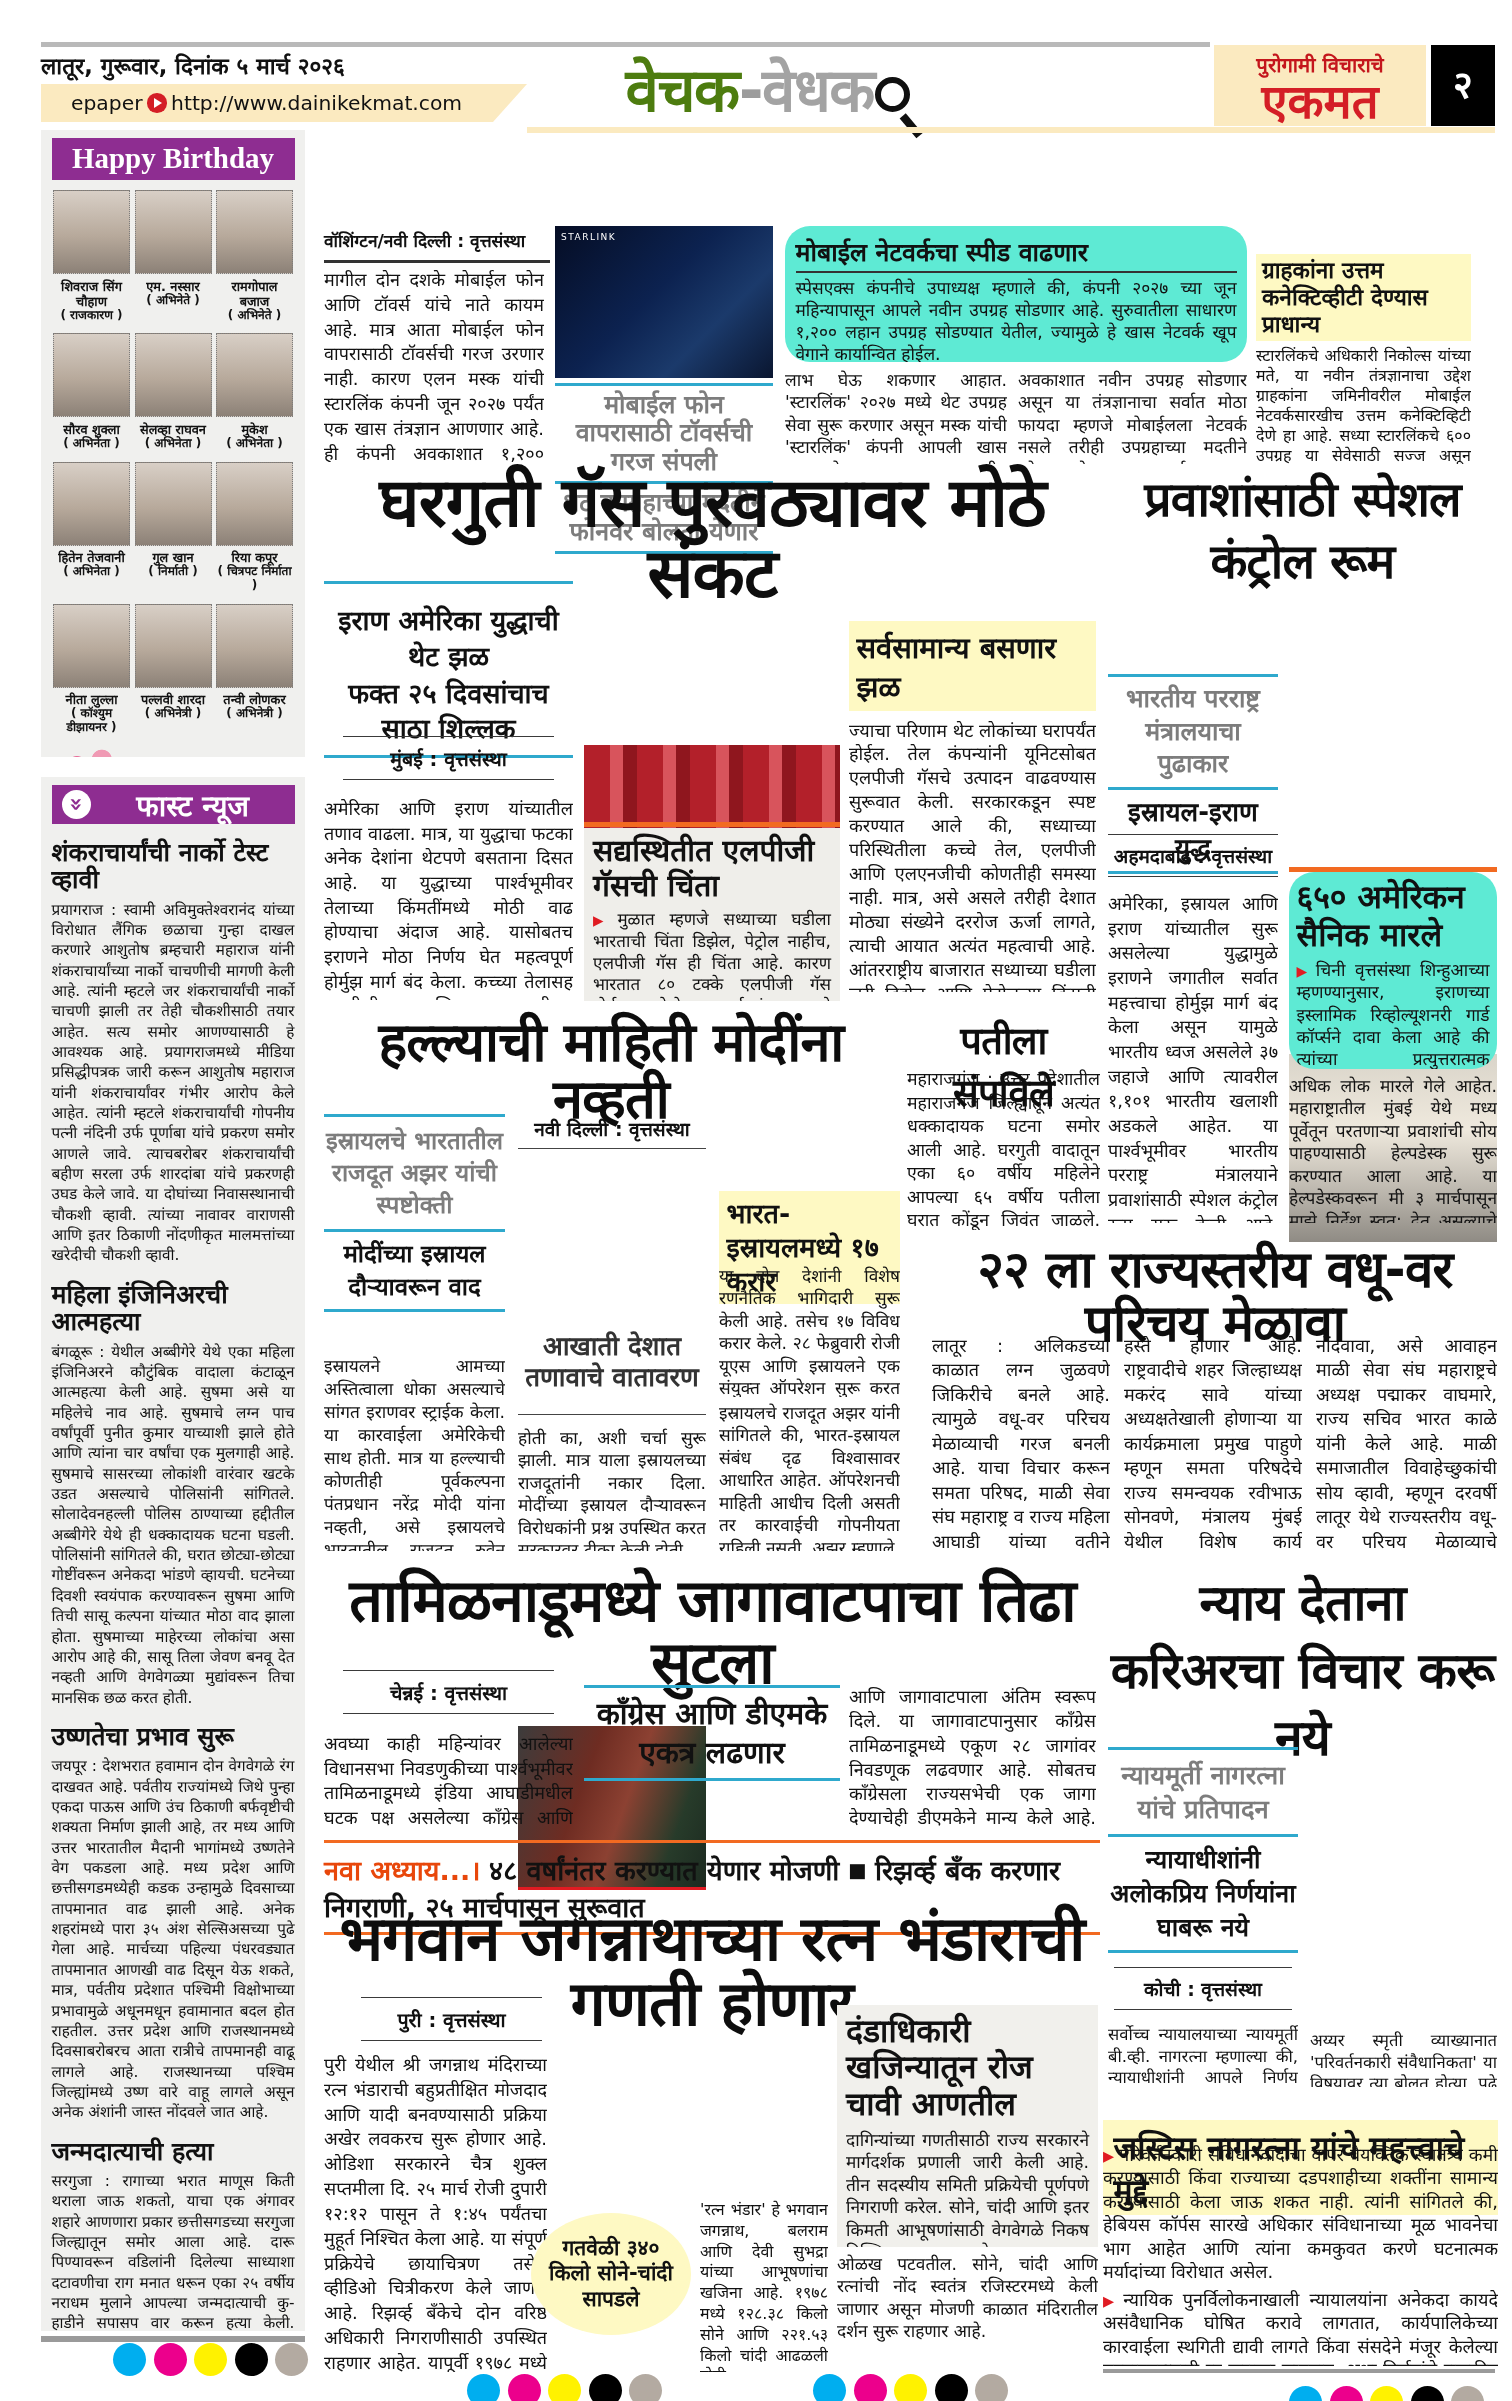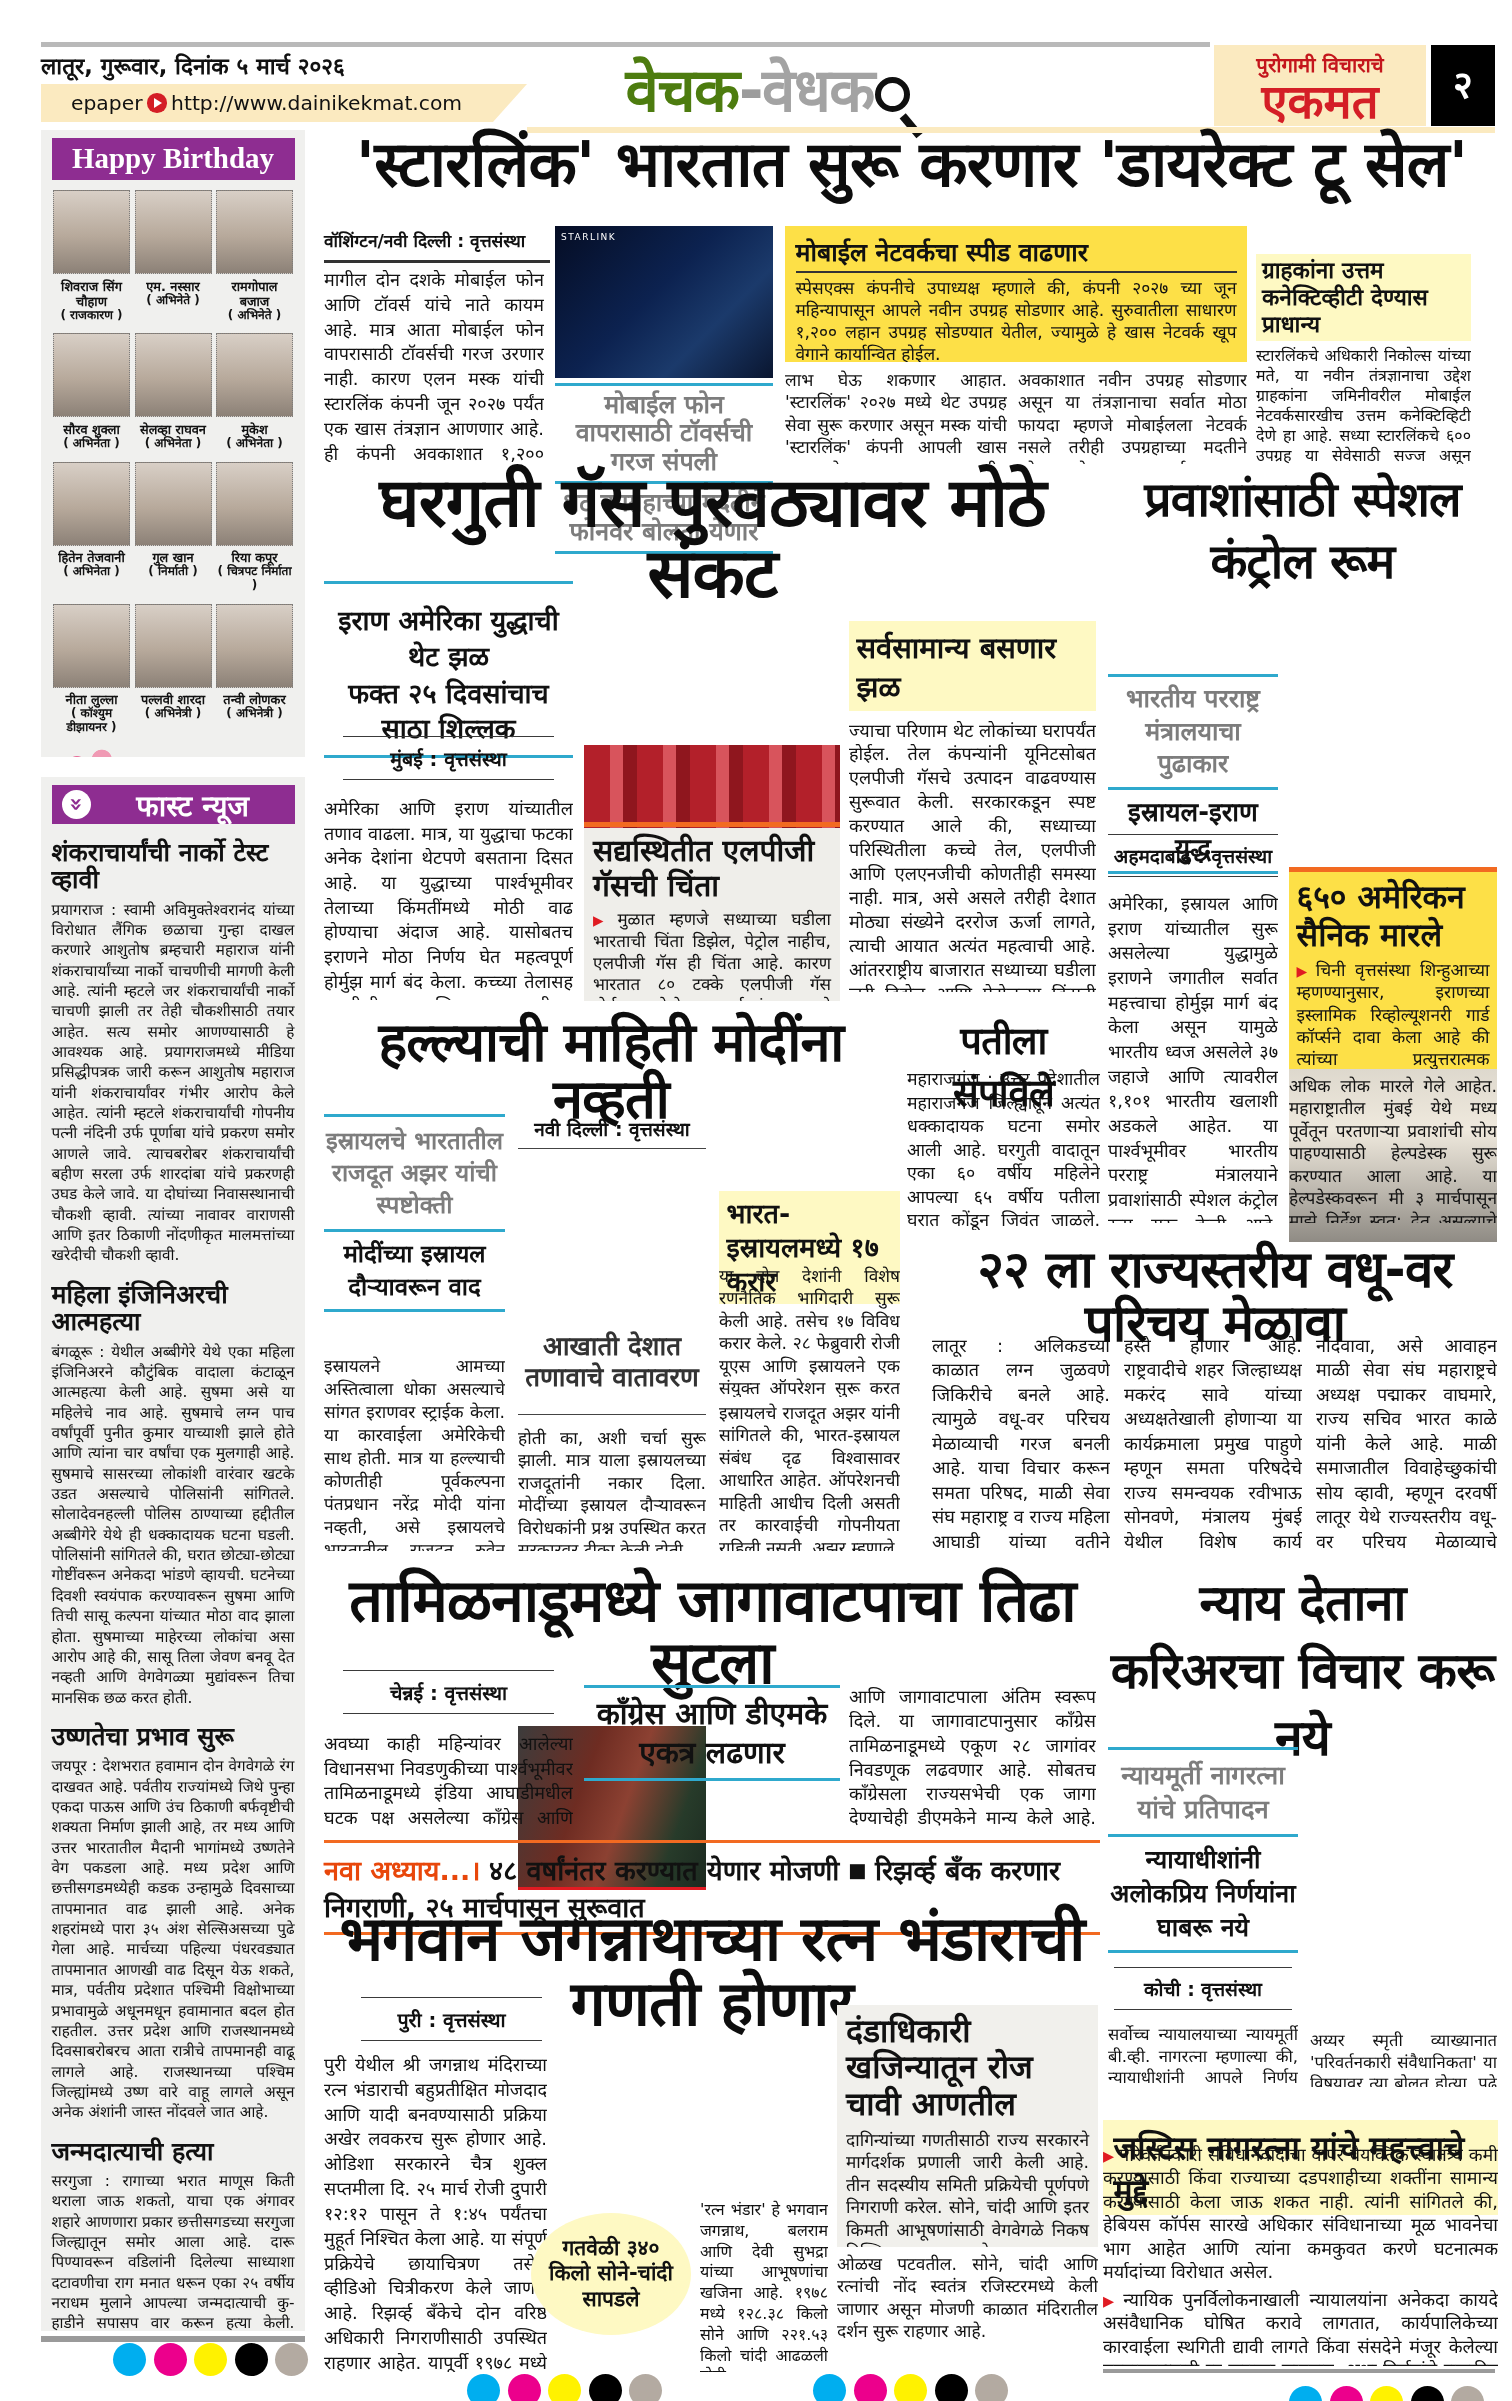--- a/index.html
+++ b/index.html
@@ -9,21 +9,21 @@
   .abs{position:absolute;}
   .b{font-weight:bold;}
   .c{text-align:center;}
   .j{text-align:justify;}
   .clip{overflow:hidden;}
   .rule{background:#b9b9b9;}
   .teal-t{border-top:3.8px solid #2fa9cd;}
   .teal-b{border-bottom:3.8px solid #2fa9cd;}
   .byline{font-weight:bold;text-align:center;border-top:1.5px solid #3a3a3a;border-bottom:1.5px solid #3a3a3a;padding:7.5px 3px;}
   .headline{font-weight:bold;color:#0d0d0d;letter-spacing:-0.8px;}
-  .graybox{background:#fde047;}
+  .graybox{background:#5eead4;border-radius:25px;}
   .ybox{background:#fef9c3;margin-top:28px;}
   .red-arr{color:#e01b22;font-size:0.8em;padding-right:4.5px;}
   .photo{background:#c9c4bc;position:relative;overflow:hidden;}
   .ph-starlink{background:linear-gradient(135deg,#050d24 0%,#0c2250 45%,#1b3a6b 70%,#0a1630 100%);}
   .ph-cyl{background:repeating-linear-gradient(90deg,#b3202a 0 25.6px,#d8545c 25.6px 39px,#8f161e 39px 53px);}
   .ph-airport{background:linear-gradient(180deg,#d9d4c9 0%,#efe9dd 40%,#b9b4ab 75%,#8f8b84 100%);}
   .ph-modi{background:linear-gradient(110deg,#3c3c3c 0%,#6e2c22 35%,#8c4132 55%,#273b2a 80%,#1c2a20 100%);}
   .ph-face{background:linear-gradient(180deg,#d8cfc6 0%,#b7a99b 55%,#8c8177 100%);}
   .bday-wrap{background:#f0f0ee;}
   .bday-grid-row{display:flex;justify-content:space-between;padding:0 12px;margin-top:10.5px;}
@@ -178,21 +178,20 @@
       <p>जयपूर : देशभरात हवामान दोन वेगवेगळे रंग दाखवत आहे. पर्वतीय राज्यांमध्ये जिथे पुन्हा एकदा पाऊस आणि उंच ठिकाणी बर्फवृष्टीची शक्यता निर्माण झाली आहे, तर मध्य आणि उत्तर भारतातील मैदानी भागांमध्ये उष्णतेने वेग पकडला आहे. मध्य प्रदेश आणि छत्तीसगडमध्येही कडक उन्हामुळे दिवसाच्या तापमानात वाढ झाली आहे. अनेक शहरांमध्ये पारा ३५ अंश सेल्सिअसच्या पुढे गेला आहे. मार्चच्या पहिल्या पंधरवड्यात तापमानात आणखी वाढ दिसून येऊ शकते, मात्र, पर्वतीय प्रदेशात पश्चिमी विक्षोभाच्या प्रभावामुळे अधूनमधून हवामानात बदल होत राहतील. उत्तर प्रदेश आणि राजस्थानमध्ये दिवसाबरोबरच आता रात्रीचे तापमानही वाढू लागले आहे. राजस्थानच्या पश्चिम जिल्ह्यांमध्ये उष्ण वारे वाहू लागले असून अनेक अंशांनी जास्त नोंदवले जात आहे.</p>
     </div>
     <div class="fn-art">
       <h3>जन्मदात्याची हत्या</h3>
       <p>सरगुजा : रागाच्या भरात माणूस किती थराला जाऊ शकतो, याचा एक अंगावर शहारे आणणारा प्रकार छत्तीसगडच्या सरगुजा जिल्ह्यातून समोर आला आहे. दारू पिण्यावरून वडिलांनी दिलेल्या साध्याशा दटावणीचा राग मनात धरून एका २५ वर्षीय नराधम मुलाने आपल्या जन्मदात्याची कु-हाडीने सपासप वार करून हत्या केली. धक्कादायक म्हणजे, वडिलांचा मृतदेह पाण्याच्या टाकीत फेकून दिल्यानंतर या नराधमाने बाहेर जाऊन बिर्याणी खाल्ली आणि घरी येऊन शांतपणे झोपून गेला. या घटनेने संपूर्ण परिसरात खळबळ उडाली आहे. मिळालेल्या माहितीनुसार, ५० वर्षीय पारस केरकेट्टा हे सरगुजा जिल्ह्यात एकटेच राहत होते. त्यांचा २५ वर्षांचा मुलगा प्रभात हा जवळच एका भाड्याच्या खोलीत राहत होता.</p>
     </div>
 
   </div>
   <div class="abs" style="left:41px;top:2336px;width:264px;height:6px;background:#9a9a9a;"></div>
 
-  <div class="abs headline c" style="left:324px;top:132px;width:1175px;font-size:63px;line-height:1.05;">'स्टारलिंक' भारतात सुरू करणार 'डायरेक्ट टू सेल'</div>
   <div class="abs b" style="left:324px;top:229px;width:226px;font-size:17.3px;border-bottom:3px solid #333;padding-bottom:7.5px;">वॉशिंग्टन/नवी दिल्ली : वृत्तसंस्था</div>
   <div class="abs j clip" style="left:324px;top:268px;width:220px;height:194px;font-size:18px;line-height:1.38;">मागील दोन दशके मोबाईल फोन आणि टॉवर्स यांचे नाते कायम आहे. मात्र आता मोबाईल फोन वापरासाठी टॉवर्सची गरज उरणार नाही. कारण एलन मस्क यांची स्टारलिंक कंपनी जून २०२७ पर्यंत एक खास तंत्रज्ञान आणणार आहे. ही कंपनी अवकाशात १,२०० नवीन उपग्रह सोडणार असून भविष्यात मोबाईलला रेंज मिळण्यासाठी कोणत्याही टॉवरची गरज उरणार नाही. तुम्ही थेट उपग्रहाच्या मदतीने फोनवर बोलू शकाल, मेसेज पाठवू शकाल आणि इंटरनेट सेवेचा</div>
   <div class="abs photo ph-starlink" style="left:555px;top:226px;width:218px;height:152px;">
     <span style="position:absolute;left:6px;top:6px;color:#fff;font-size:9px;letter-spacing:1.5px;">STARLINK</span>
   </div>
   <div class="abs" style="left:555px;top:383px;width:218px;">
     <div class="cap-gray teal-t teal-b" style="font-size:25px;line-height:1.15;padding:4.5px 0;">मोबाईल फोन वापरासाठी टॉवर्सची गरज संपली</div>
     <div class="cap-gray teal-b" style="font-size:25px;line-height:1.15;padding:4.5px 0;">थेट उपग्रहाच्या मदतीने फोनवर बोलता येणार</div>
   </div>
   <div class="abs graybox clip" style="left:785px;top:226px;width:462px;height:136px;padding:7.5px 10.5px;">

